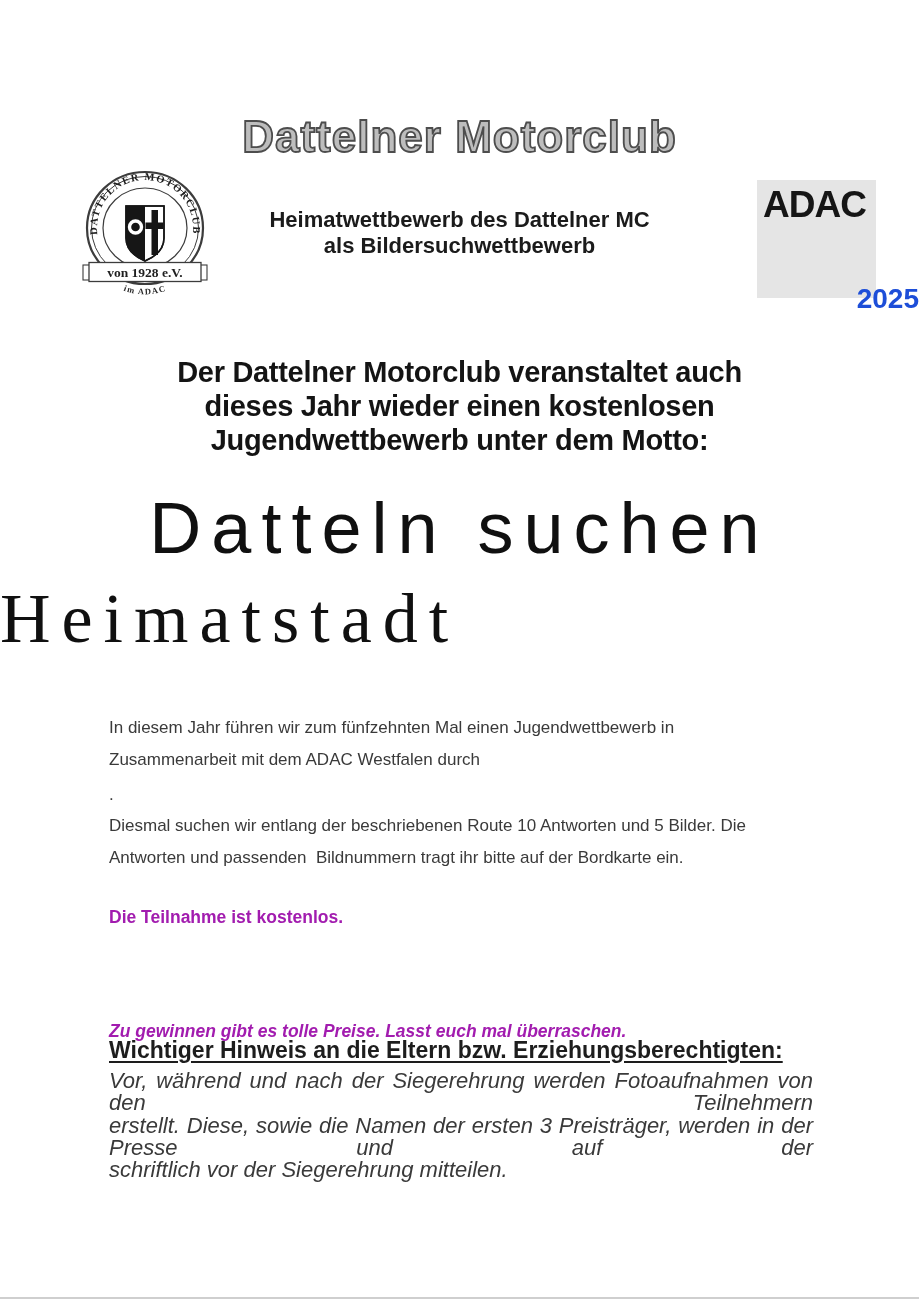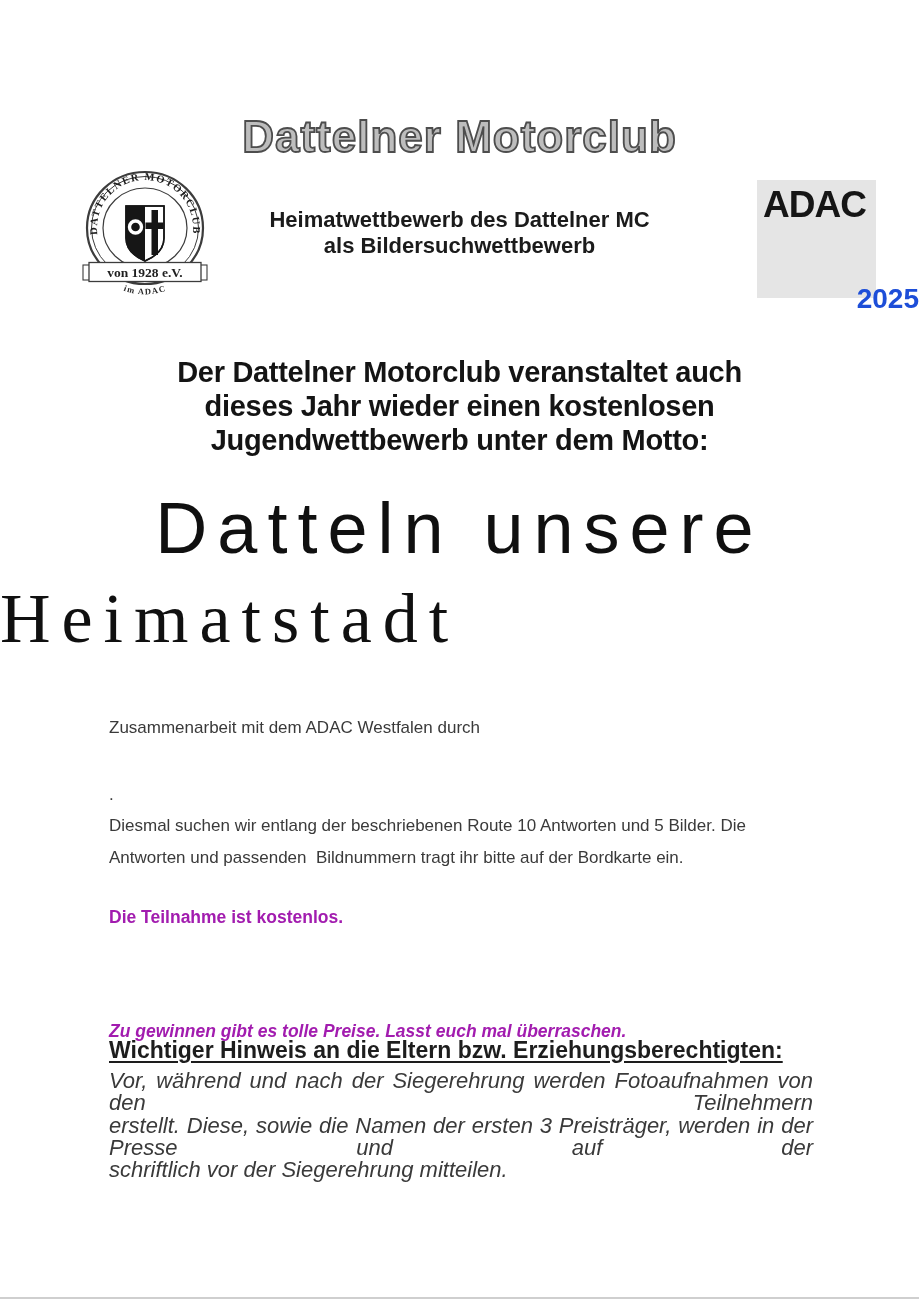--- a/index.html
+++ b/index.html
@@ -98,24 +98,25 @@
   </div>
 
   <div class="year">2025</div>
 
   <div class="intro">
     <div>Der Dattelner Motorclub veranstaltet auch</div>
     <div>dieses Jahr wieder einen kostenlosen</div>
     <div>Jugendwettbewerb unter dem Motto:</div>
   </div>
 
-  <div class="motto1">Datteln unsere</div>
+  <div class="motto1">Datteln suchen</div>
   <div class="motto2">Heimatstadt</div>
 
   <div class="p1">
+    <div class="bline">In diesem Jahr führen wir zum fünfzehnten Mal einen Jugendwettbewerb in</div>
     <div class="bline">Zusammenarbeit mit dem ADAC Westfalen durch</div>
   </div>
 
   <div class="period">.</div>
 
   <div class="p2">
     <div class="bline">Diesmal suchen wir entlang der beschriebenen Route 10 Antworten und 5 Bilder. Die</div>
     <div class="bline">Antworten und passenden  Bildnummern tragt ihr bitte auf der Bordkarte ein.</div>
   </div>
 

